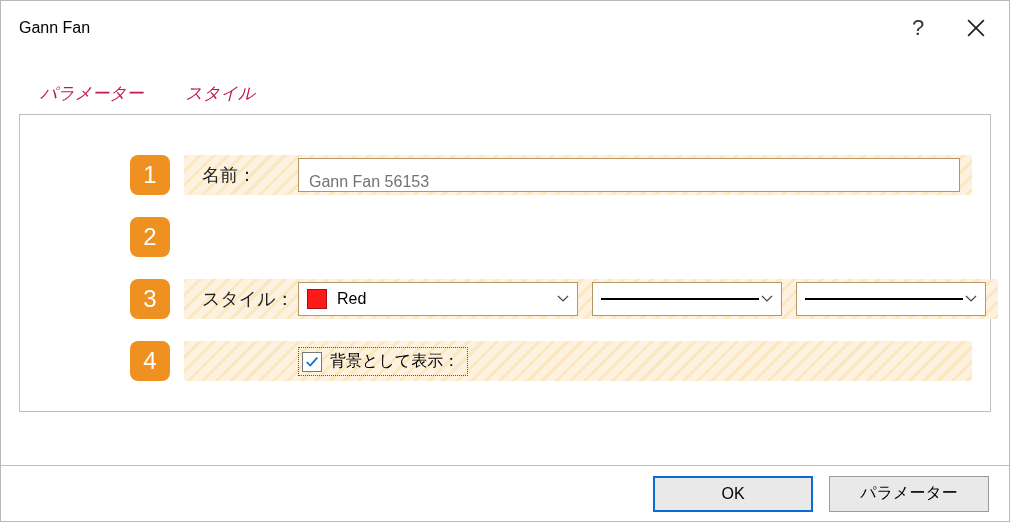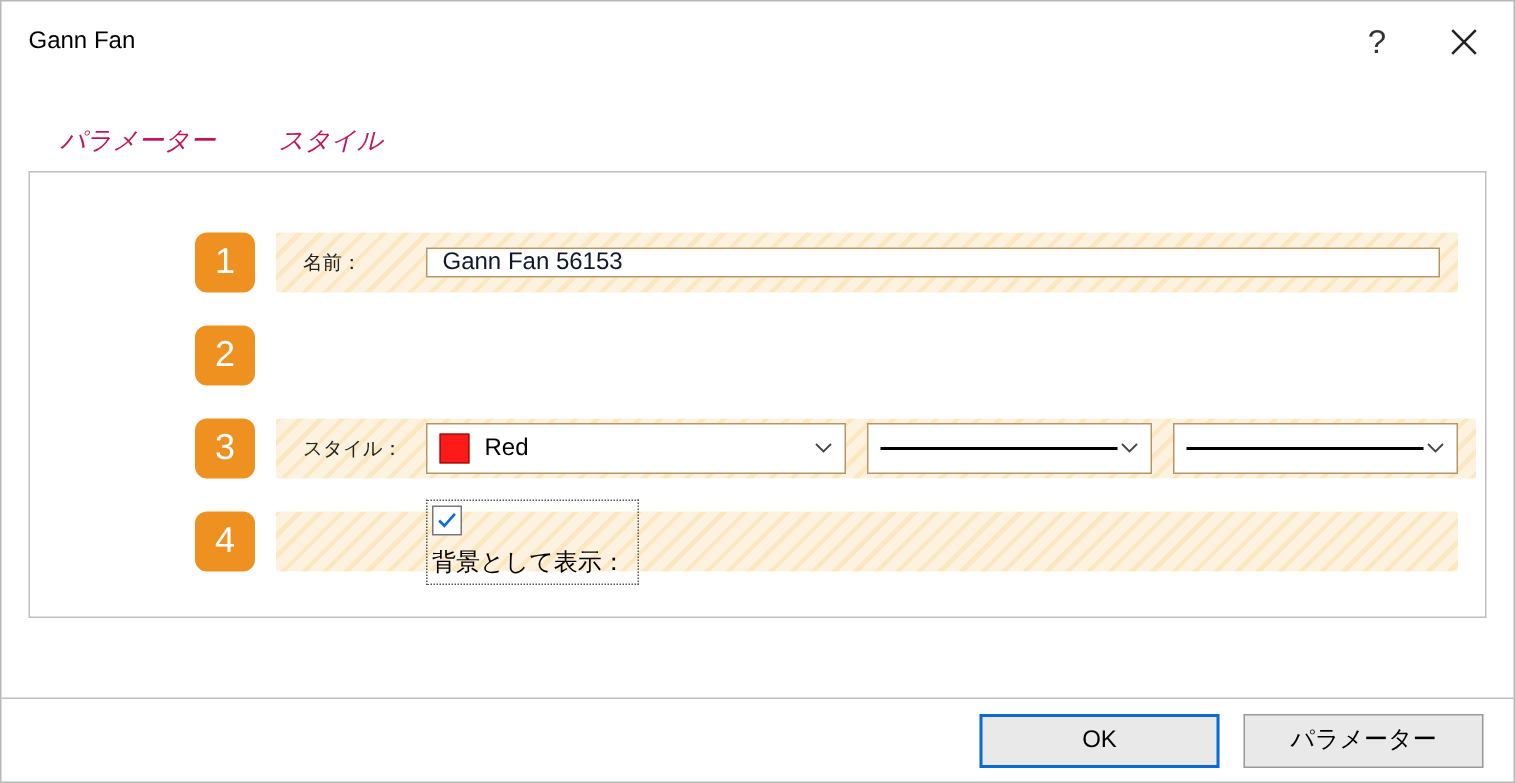--- a/index.html
+++ b/index.html
@@ -118,43 +118,43 @@
     background-color: #fdf2df;
     background-image: repeating-linear-gradient(135deg,
       #fbe7c0 0, #fbe7c0 3px,
       #fdf2df 3px, #fdf2df 10px);
     border-radius: 2px;
     display: flex;
     align-items: center;
     padding-right: 12px;
   }
   .rowlabel {
-    width: 100px;
+    width: 114px;
     text-align: left;
     padding-left: 18px;
-    font-size: 13px;
+    font-size: 18px;
     color: #222;
     white-space: nowrap;
   }
   .field-area {
     flex: 1;
     display: flex;
     align-items: center;
     gap: 14px;
   }
   .textfield {
     flex: 1;
-    height: 20px;
+    height: 34px;
     background: #fff;
     border: 1px solid #b59766;
     padding: 0 10px;
     display: flex;
-    align-items: flex-start;
+    align-items: flex-end;
     font-size: 16px;
-    color: #0f172a;
+    color: #737373;
   }
   .dropdown {
     height: 34px;
     background: #fff;
     border: 1px solid #b59766;
     display: flex;
     align-items: center;
     padding: 0 6px 0 8px;
   }
   .dropdown .dd-content {
@@ -179,26 +179,25 @@
     flex: 1;
     height: 2px;
     background: #000;
   }
   .dd-color { width: 280px; }
   .dd-linestyle { width: 190px; }
   .dd-linewidth { width: 190px; }
 
   .check-wrap {
     display: flex;
-    align-items: flex-start;
+    align-items: flex-end;
     gap: 8px;
     border: 1px dotted #555;
     padding: 3px 8px 3px 3px;
     margin-left: 0;
-    flex-direction: column;
   }
   .checkbox {
     width: 20px; height: 20px;
     border: 1px solid #787878;
     background: #fff;
     display: flex;
     align-items: center;
     justify-content: center;
   }
   .checkbox svg { width: 14px; height: 14px; }

